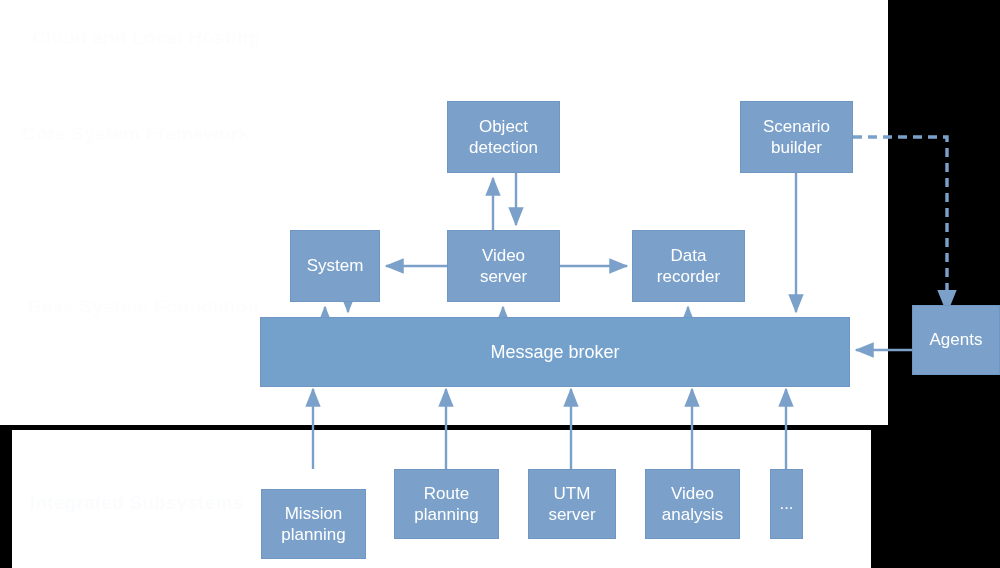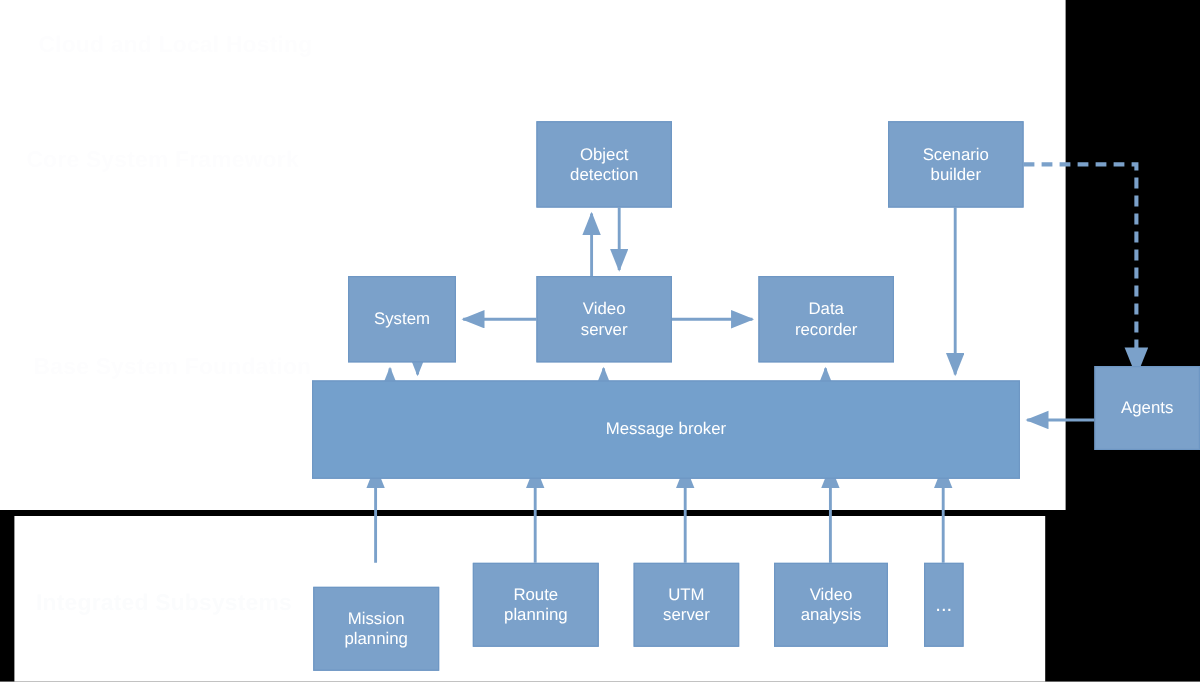--- a/index.html
+++ b/index.html
@@ -19,30 +19,30 @@
   #label-framework{left:22px;top:123px;}
   #label-foundation{left:28px;top:296px;}
   #label-subsystems{left:30px;top:492px;color:#fbfcfd;}
 
   
   #wires{position:absolute;left:0;top:0;width:1000px;height:568px;}
 
   
   .node{position:absolute;background:#7ba1ca;border:1px solid #6e97c4;
         color:#ffffff;display:flex;align-items:center;justify-content:center;
-        text-align:center;font-size:14px;line-height:1.25;box-sizing:border-box;}
+        text-align:center;font-size:17px;line-height:1.25;box-sizing:border-box;}
   .node span{display:block;padding:0 4px;}
 
   #node-object-detection{left:447px;top:101px;width:113px;height:72px;}
   #node-atlas{left:290px;top:230px;width:90px;height:72px;}
   #node-video-server{left:447px;top:230px;width:113px;height:72px;}
   #node-data-recorder{left:632px;top:230px;width:113px;height:72px;}
   #node-scenario-builder{left:740px;top:101px;width:113px;height:72px;}
 
-  #node-message-broker{left:260px;top:317px;width:590px;height:82px;font-size:14px;}
+  #node-message-broker{left:260px;top:317px;width:590px;height:70px;font-size:18px;}
 
   #node-agents{left:912px;top:305px;width:88px;height:70px;}
 
   #node-mission-planning{left:261px;top:469px;width:105px;height:70px;margin-top:20px;}
   #node-route-planning{left:394px;top:469px;width:105px;height:70px;}
   #node-utm-system{left:528px;top:469px;width:88px;height:70px;}
   #node-video-analysis{left:645px;top:469px;width:95px;height:70px;}
   #node-ellipsis{left:770px;top:469px;width:33px;height:70px;font-size:17px;}
 </style>
 </head>

